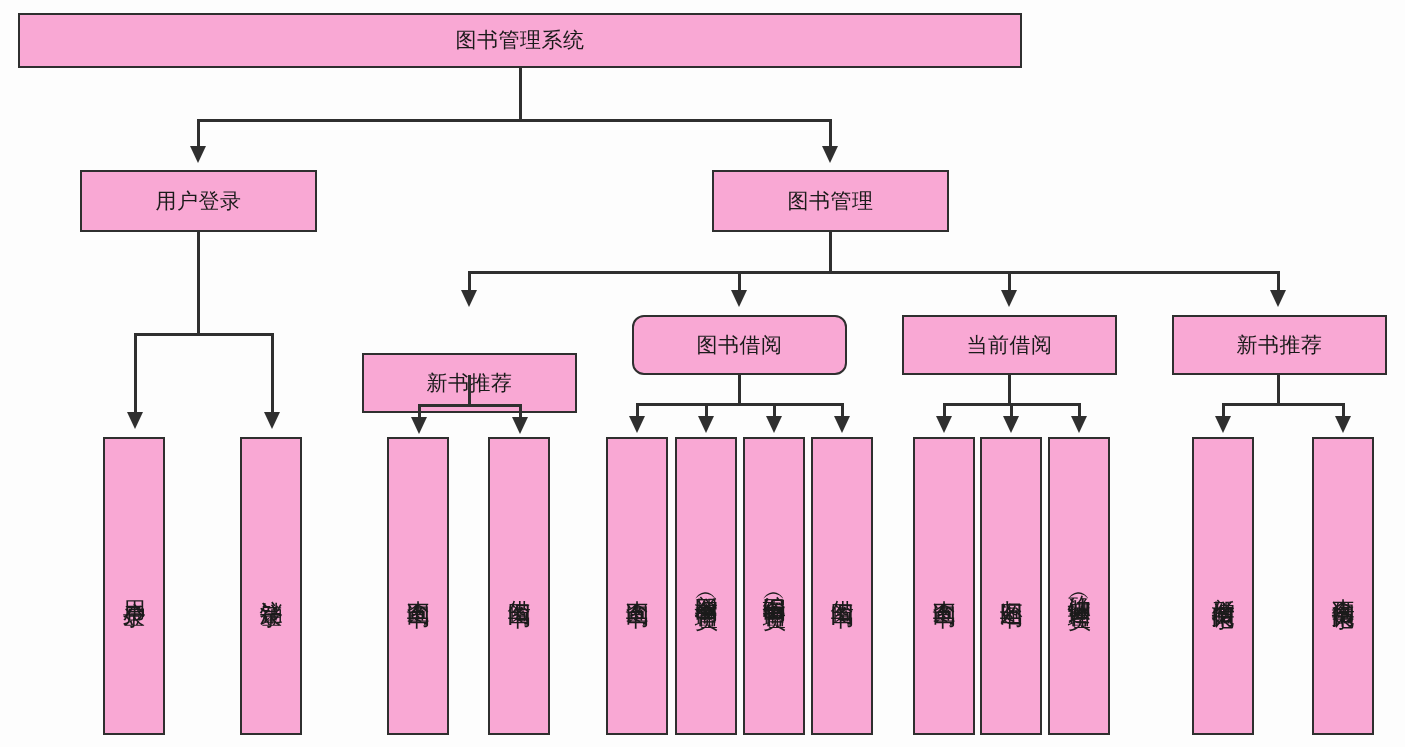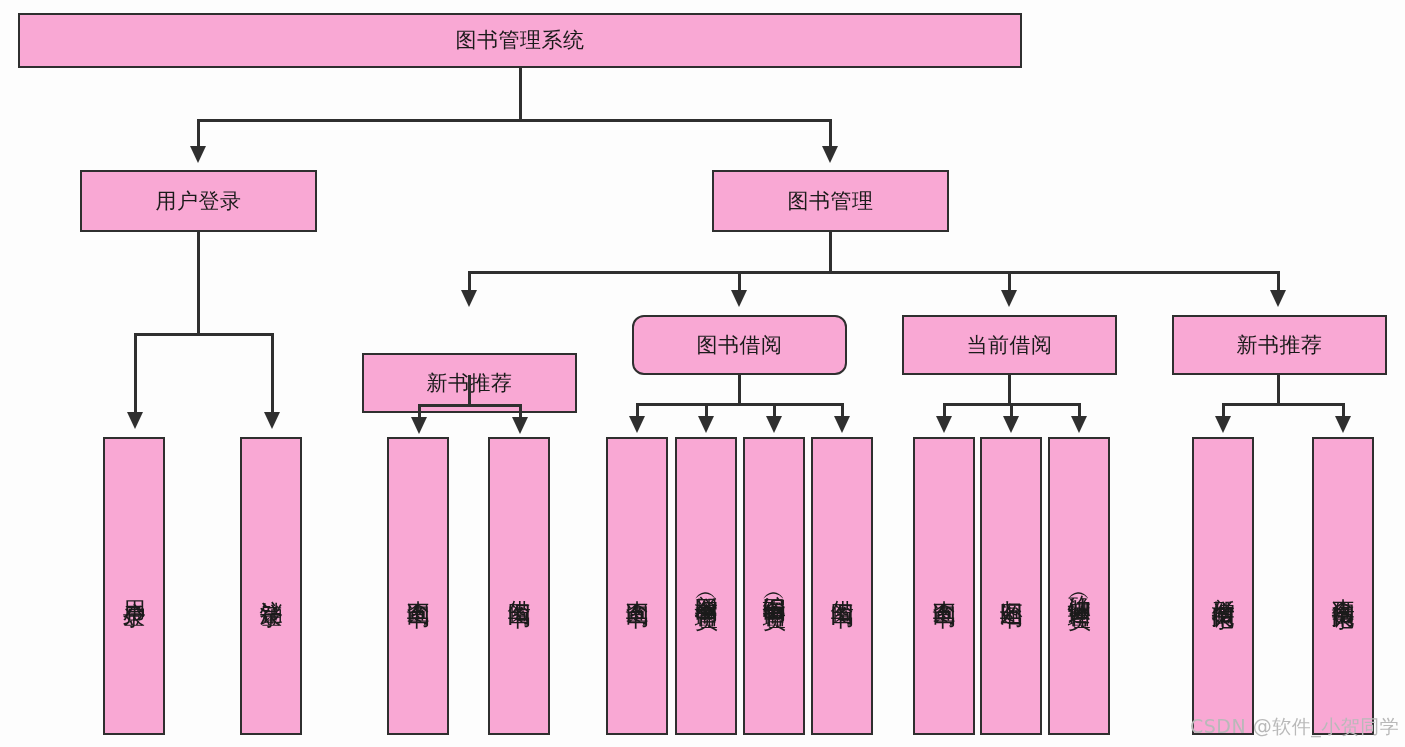--- a/index.html
+++ b/index.html
@@ -195,15 +195,14 @@
     <span class="label">确认归还（管理员）</span>
   </div>
 
   <div class="node vert" style="left:1192px; top:437px; width:62px; height:298px;">
     <span class="label">新增借阅记录</span>
   </div>
   <div class="node vert" style="left:1312px; top:437px; width:62px; height:298px;">
     <span class="label">查询借阅记录</span>
   </div>
 
-  <div class="watermark" style="left:1190px; top:714px;">CSDN @软件_小贺同学</div>
 
 </div>
 
 </body></html>

